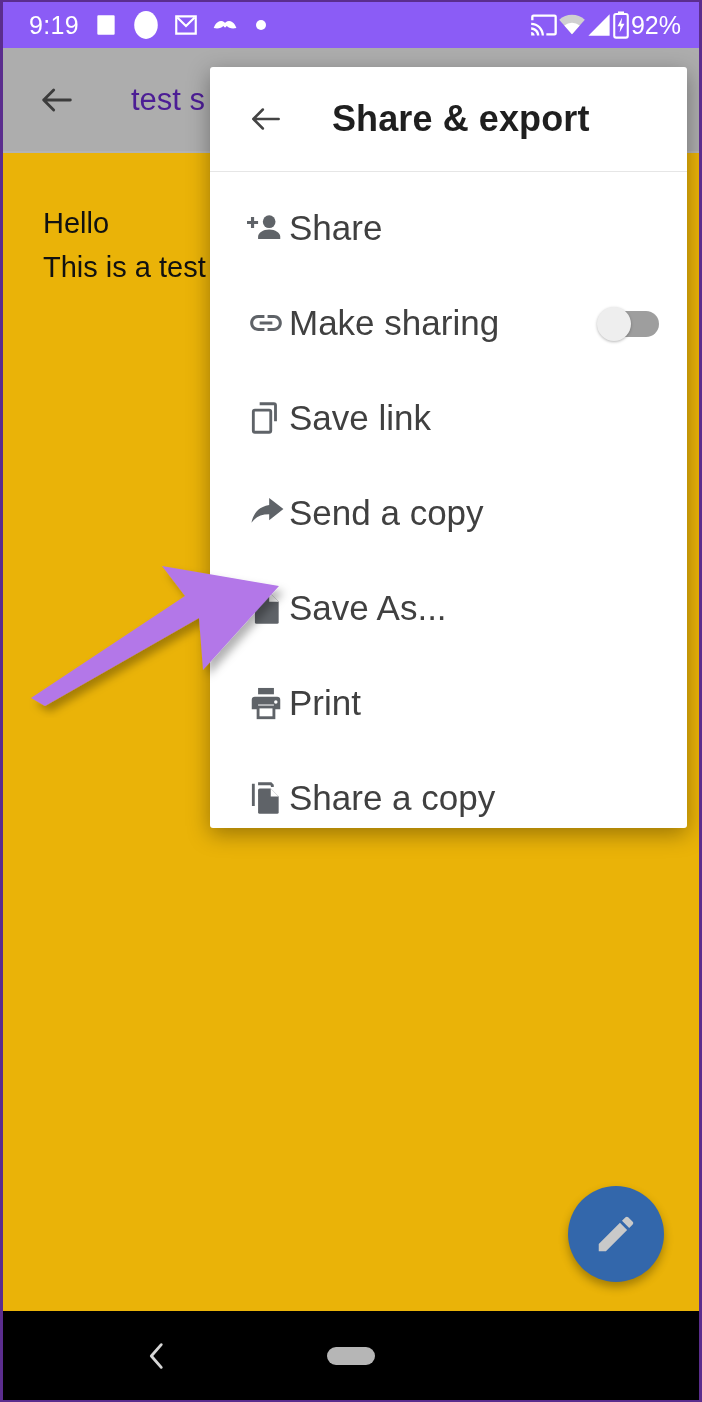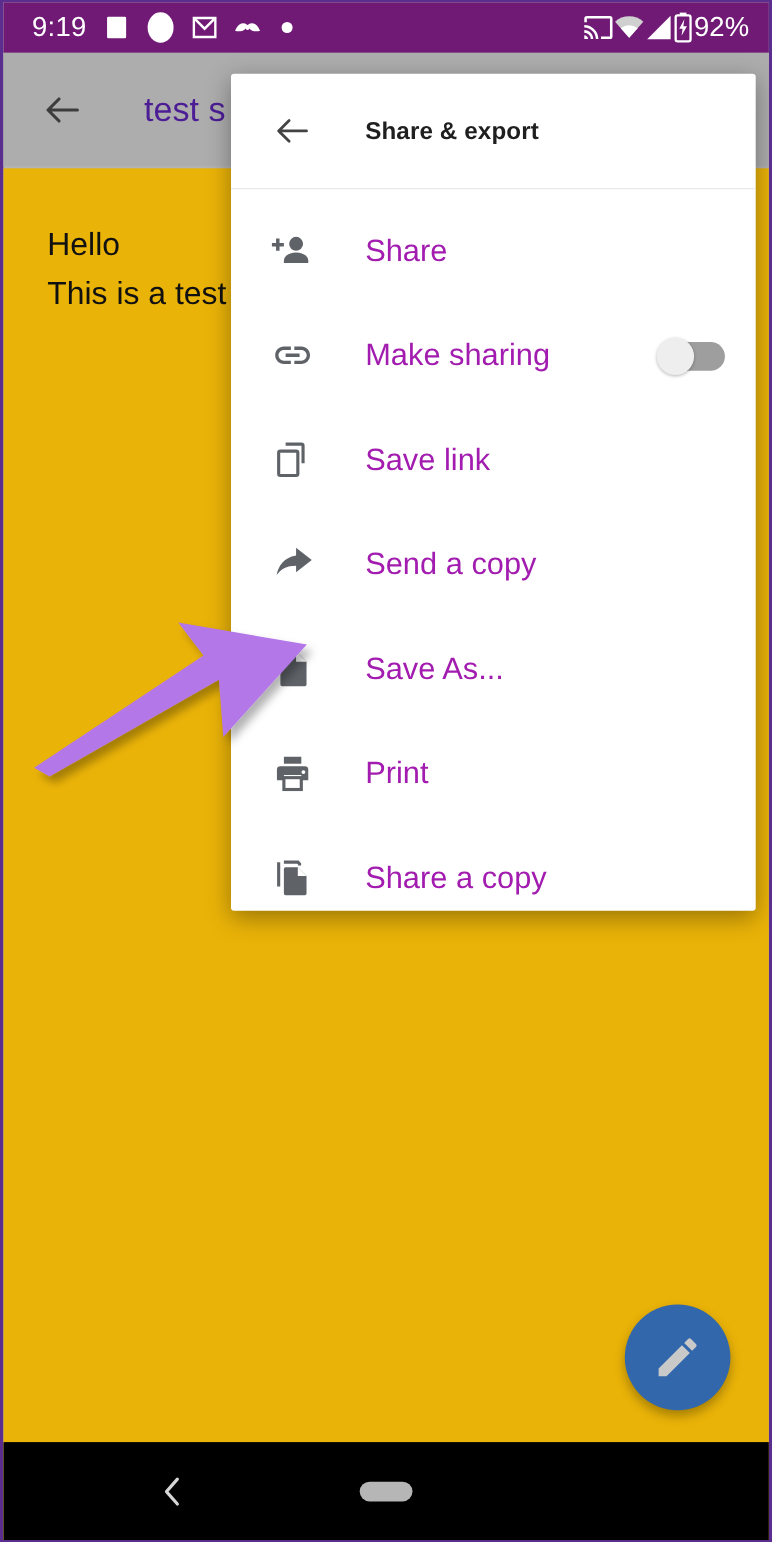--- a/index.html
+++ b/index.html
@@ -23,21 +23,21 @@
     border-bottom: 2px solid #5b2d8e;
     overflow: hidden;
   }
 
   
   .status-bar {
     position: absolute;
     top: 0; left: 0;
     width: 696px;
     height: 46px;
-    background: #701a75;
+    background: #8b5cf6;
     display: flex;
     align-items: center;
     padding: 0 18px 0 26px;
     color: #ffffff;
   }
   .status-left { display: flex; align-items: center; gap: 14px; flex: 1; }
   .status-right { display: flex; align-items: center; }
   .clock { font-size: 25px; letter-spacing: 0.3px; font-weight: 400; }
   .sicon { display: inline-flex; align-items: center; justify-content: center; }
   .batt-pct { font-size: 25px; margin-left: 1px; }
@@ -134,21 +134,21 @@
   }
   .dialog-header {
     height: 105px;
     display: flex;
     align-items: center;
     padding-left: 33px;
     border-bottom: 1px solid #e6e6e6;
   }
   .dialog-back { width: 46px; height: 46px; display: flex; align-items: center; justify-content: center; }
   .dialog-title {
-    font-size: 22px;
+    font-size: 36px;
     font-weight: bold;
     color: #1f1f1f;
     margin-left: 43px;
     letter-spacing: 0.1px;
   }
 
   .menu-list { padding-top: 8px; }
   .menu-item {
     height: 95px;
     display: flex;
@@ -159,23 +159,22 @@
   }
   .menu-icon {
     width: 46px;
     height: 46px;
     display: flex;
     align-items: center;
     justify-content: center;
     flex: 0 0 46px;
   }
   .menu-label {
-    font-size: 28px;
-    color: #a21caf;
-    margin-left: 43px;
+    font-size: 35px;
+    color: #404040;
     flex: 1;
   }
 
   .toggle {
     width: 62px;
     height: 32px;
     position: relative;
     flex: 0 0 62px;
   }
   .toggle-track {

